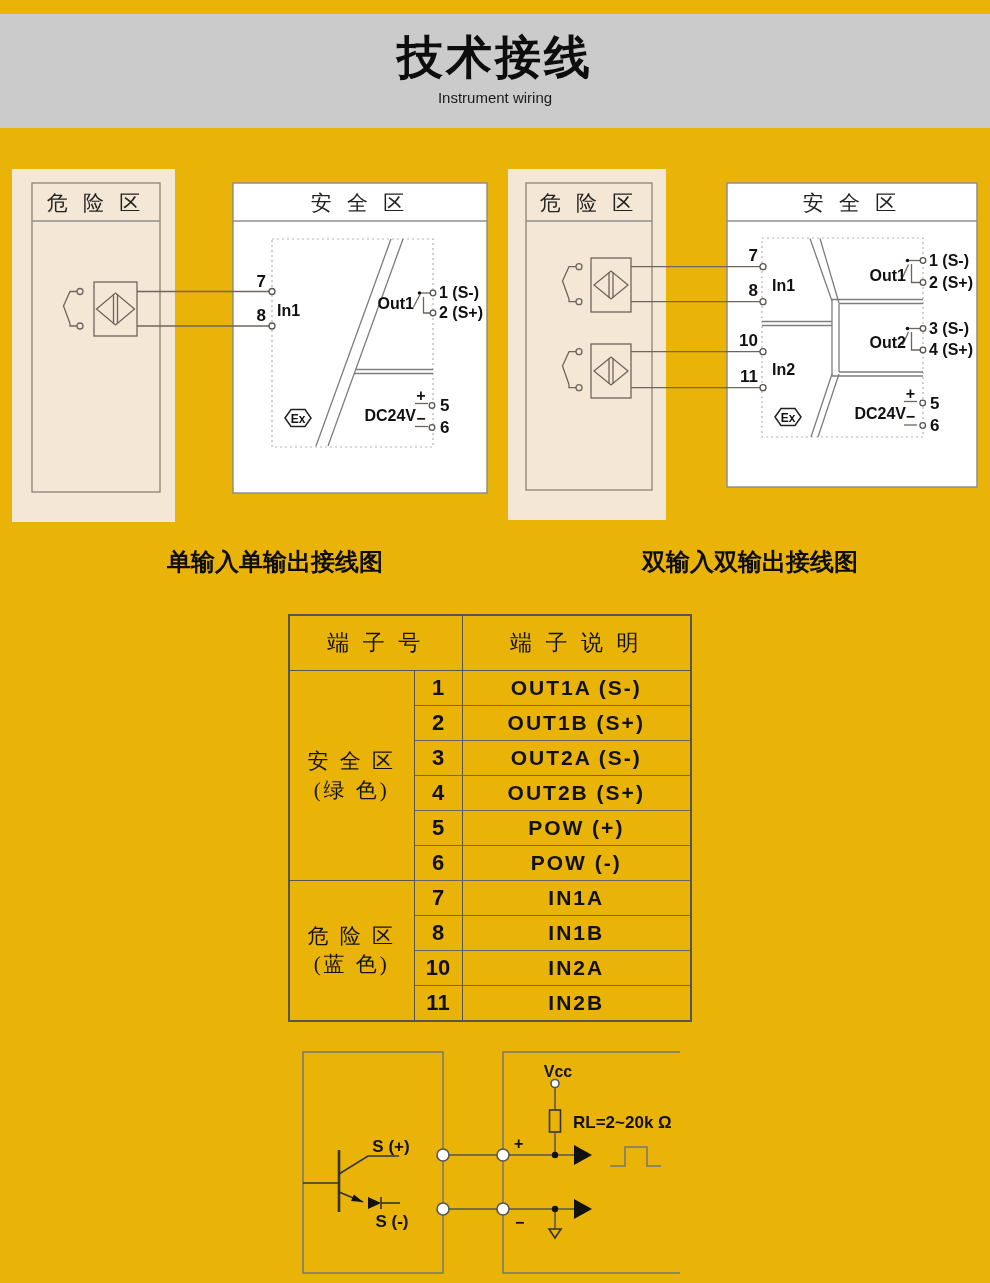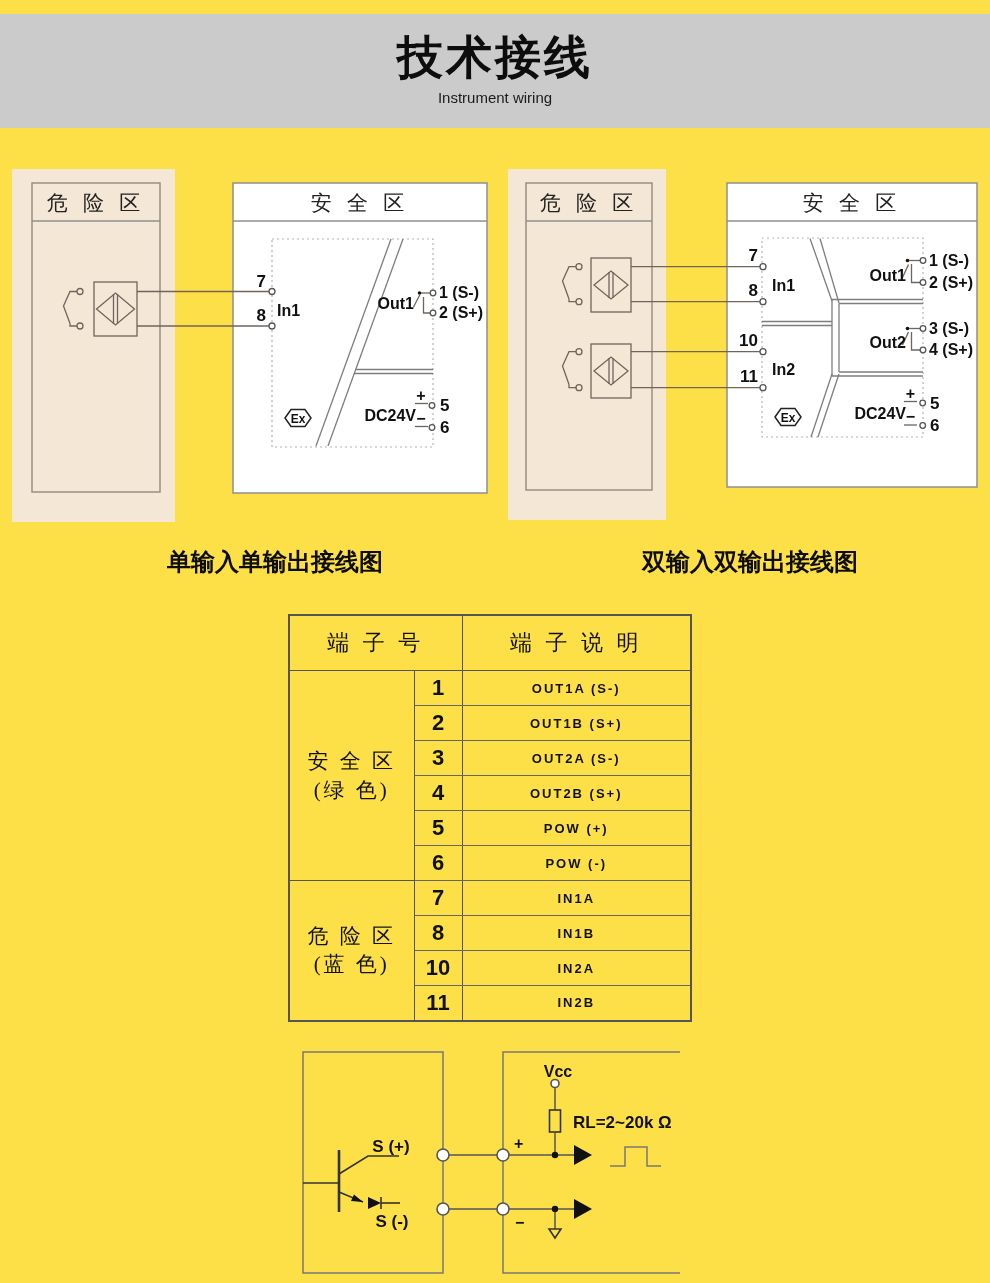--- a/index.html
+++ b/index.html
@@ -1,16 +1,16 @@
 <!DOCTYPE html>
 <html><head>
 <meta charset="utf-8">
 <style>
   html,body{margin:0;padding:0;background:#fff;}
-  #page{position:relative;width:990px;height:1283px;background:#fde047;overflow:hidden;
+  #page{position:relative;width:990px;height:1283px;background:#eab308;overflow:hidden;
         font-family:"Liberation Sans",sans-serif;color:#141414;}
   
   .band{position:absolute;left:0;top:14px;width:990px;height:114px;background:#cbcbcb;text-align:center;}
   .band .t1{margin:0;padding-top:13px;font-size:46px;font-weight:bold;letter-spacing:3px;color:#0d0d0d;
             font-family:"Liberation Sans",sans-serif;}
   .band .t2{margin:0;font-size:15px;color:#1b1b1b;}
   
   .cap{position:absolute;transform:translateX(-50%);font-size:24px;font-weight:bold;white-space:nowrap;color:#0d0d0d;}
   
   .hz{fill:#f5e7d5;stroke:none;}
@@ -30,21 +30,21 @@
   
   #ttable{position:absolute;left:288px;top:614px;border-collapse:collapse;table-layout:fixed;width:402px;}
   #ttable td{padding:0;text-align:center;vertical-align:middle;margin-left:20px;}
   #ttable{border:2px solid #555;}
   .hrow td{height:54px;border-bottom:1.6px solid #555;font-size:22px;font-family:"Liberation Serif",serif;letter-spacing:4px;color:#111;}
   .h1{border-right:1.6px solid #555;}
   .brow{height:35px;}
   .gcell{border-right:1.4px solid #555;border-bottom:1.6px solid #555;font-size:21px;
          font-family:"Liberation Serif",serif;letter-spacing:3px;color:#111;line-height:1.35;}
   .ncell{border-bottom:1.4px solid #666;font-size:22px;font-weight:bold;color:#111;}
-  .dcell{border-left:1.6px solid #555;border-bottom:1.4px solid #666;font-size:13px;font-weight:bold;
+  .dcell{border-left:1.6px solid #555;border-bottom:1.4px solid #666;font-size:21px;font-weight:bold;
          letter-spacing:2px;color:#111;}
   
   .cb{stroke:#777;fill:none;stroke-width:1.5;}
   .cw{stroke:#555;fill:none;stroke-width:1.5;}
   .cwd{stroke:#333;fill:none;stroke-width:1.6;}
   .ctc{fill:#fff;stroke:#555;stroke-width:1.6;}
   .fk{fill:#111;stroke:none;}
   .ct{font:bold 17px "Liberation Sans",sans-serif;fill:#111;}
   .cts{font:bold 16px "Liberation Sans",sans-serif;fill:#111;}
 </style>

